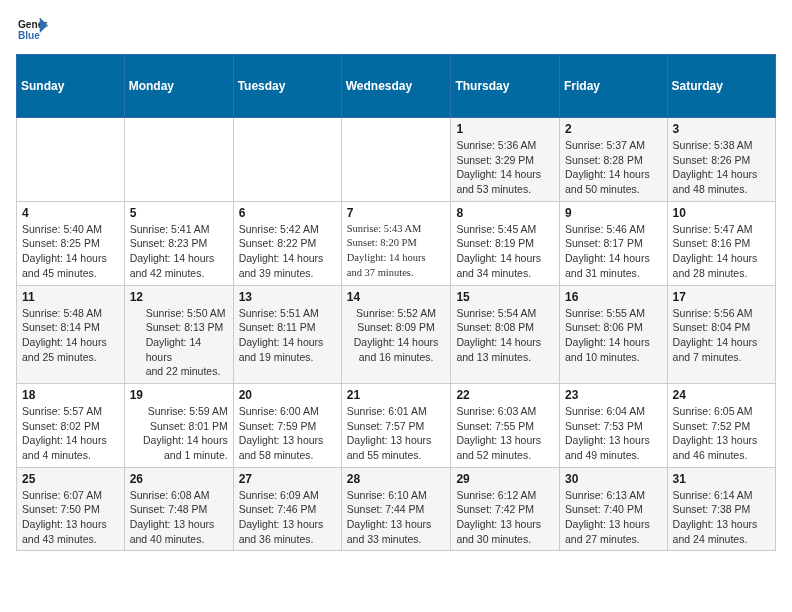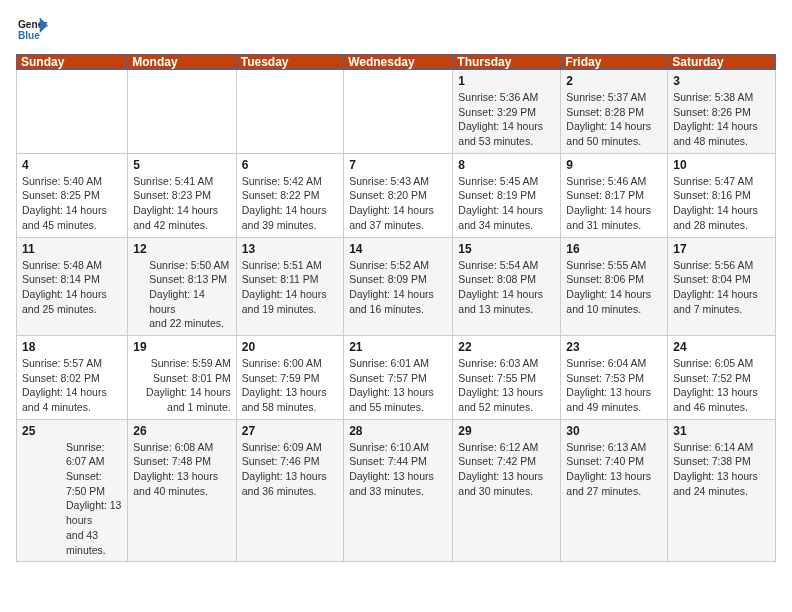--- a/index.html
+++ b/index.html
@@ -36,23 +36,23 @@
     .location-title {
       font-size: 16px;
       color: #333;
     }
     table {
       width: 100%;
       border-collapse: collapse;
       font-size: 11px;
     }
     thead tr th {
-      background: #c2410c;
+      background: #0369a1;
       color: #fff;
-      padding: 0 4px;
+      padding: 24px 4px;
       text-align: left;
       font-size: 12px;
       font-weight: bold;
       border: 1px solid #2e6db4;
     }
     tbody tr td {
       border: 1px solid #ccc;
       vertical-align: top;
       padding: 4px 5px;
       height: 80px;
@@ -152,21 +152,21 @@
         </td>
         <td>
           <span class="day-num">6</span>
           <div class="day-info" style="white-space: pre-line;">Sunrise: 5:42 AM
 Sunset: 8:22 PM
 Daylight: 14 hours
 and 39 minutes.</div>
         </td>
         <td>
           <span class="day-num">7</span>
-          <div class="day-info" style="white-space: pre-line;">Sunrise: 5:43 AM
+          <div class="day-info" style="white-space: pre-line; font-family: Liberation Serif, serif;">Sunrise: 5:43 AM
 Sunset: 8:20 PM
 Daylight: 14 hours
 and 37 minutes.</div>
         </td>
         <td>
           <span class="day-num">8</span>
           <div class="day-info" style="white-space: pre-line;">Sunrise: 5:45 AM
 Sunset: 8:19 PM
 Daylight: 14 hours
 and 34 minutes.</div>
@@ -203,21 +203,21 @@
         </td>
         <td>
           <span class="day-num">13</span>
           <div class="day-info" style="white-space: pre-line;">Sunrise: 5:51 AM
 Sunset: 8:11 PM
 Daylight: 14 hours
 and 19 minutes.</div>
         </td>
         <td>
           <span class="day-num">14</span>
-          <div class="day-info" style="white-space: pre-line;">Sunrise: 5:52 AM
+          <div class="day-info" style="white-space: pre-line; text-align: center;">Sunrise: 5:52 AM
 Sunset: 8:09 PM
 Daylight: 14 hours
 and 16 minutes.</div>
         </td>
         <td>
           <span class="day-num">15</span>
           <div class="day-info" style="white-space: pre-line;">Sunrise: 5:54 AM
 Sunset: 8:08 PM
 Daylight: 14 hours
 and 13 minutes.</div>
@@ -284,21 +284,21 @@
           <span class="day-num">24</span>
           <div class="day-info" style="white-space: pre-line;">Sunrise: 6:05 AM
 Sunset: 7:52 PM
 Daylight: 13 hours
 and 46 minutes.</div>
         </td>
       </tr>
       <tr>
         <td>
           <span class="day-num">25</span>
-          <div class="day-info" style="white-space: pre-line; margin-left: 44px;">Sunrise: 6:07 AM
+          <div class="day-info" style="white-space: pre-line;">Sunrise: 6:07 AM
 Sunset: 7:50 PM
 Daylight: 13 hours
 and 43 minutes.</div>
         </td>
         <td>
           <span class="day-num">26</span>
           <div class="day-info" style="white-space: pre-line;">Sunrise: 6:08 AM
 Sunset: 7:48 PM
 Daylight: 13 hours
 and 40 minutes.</div>

